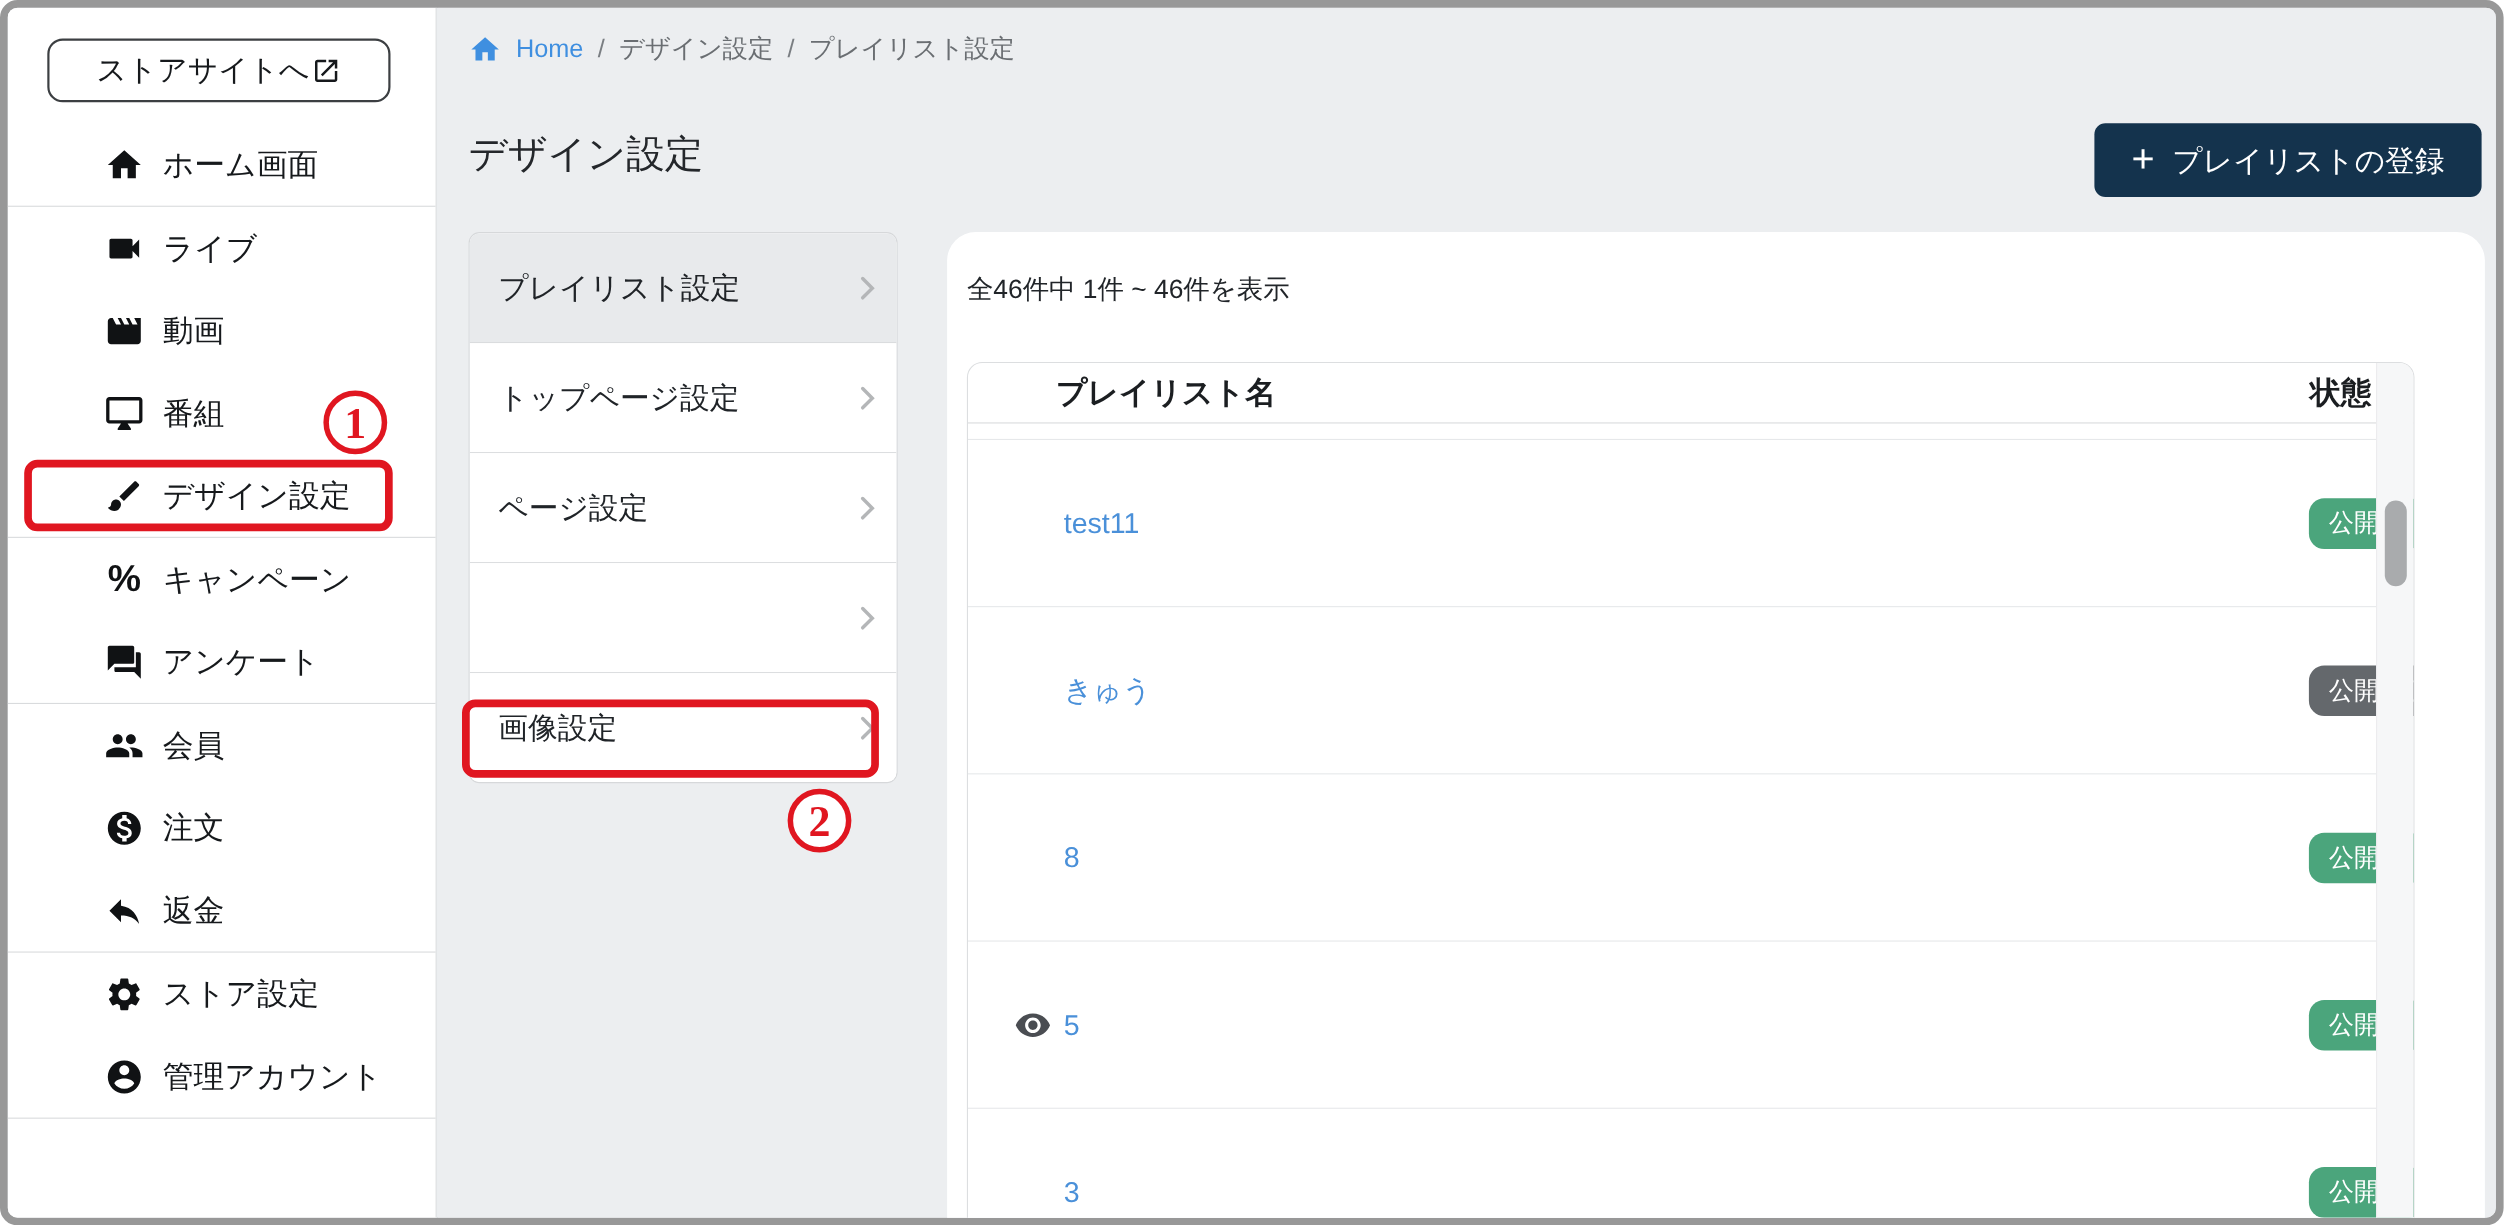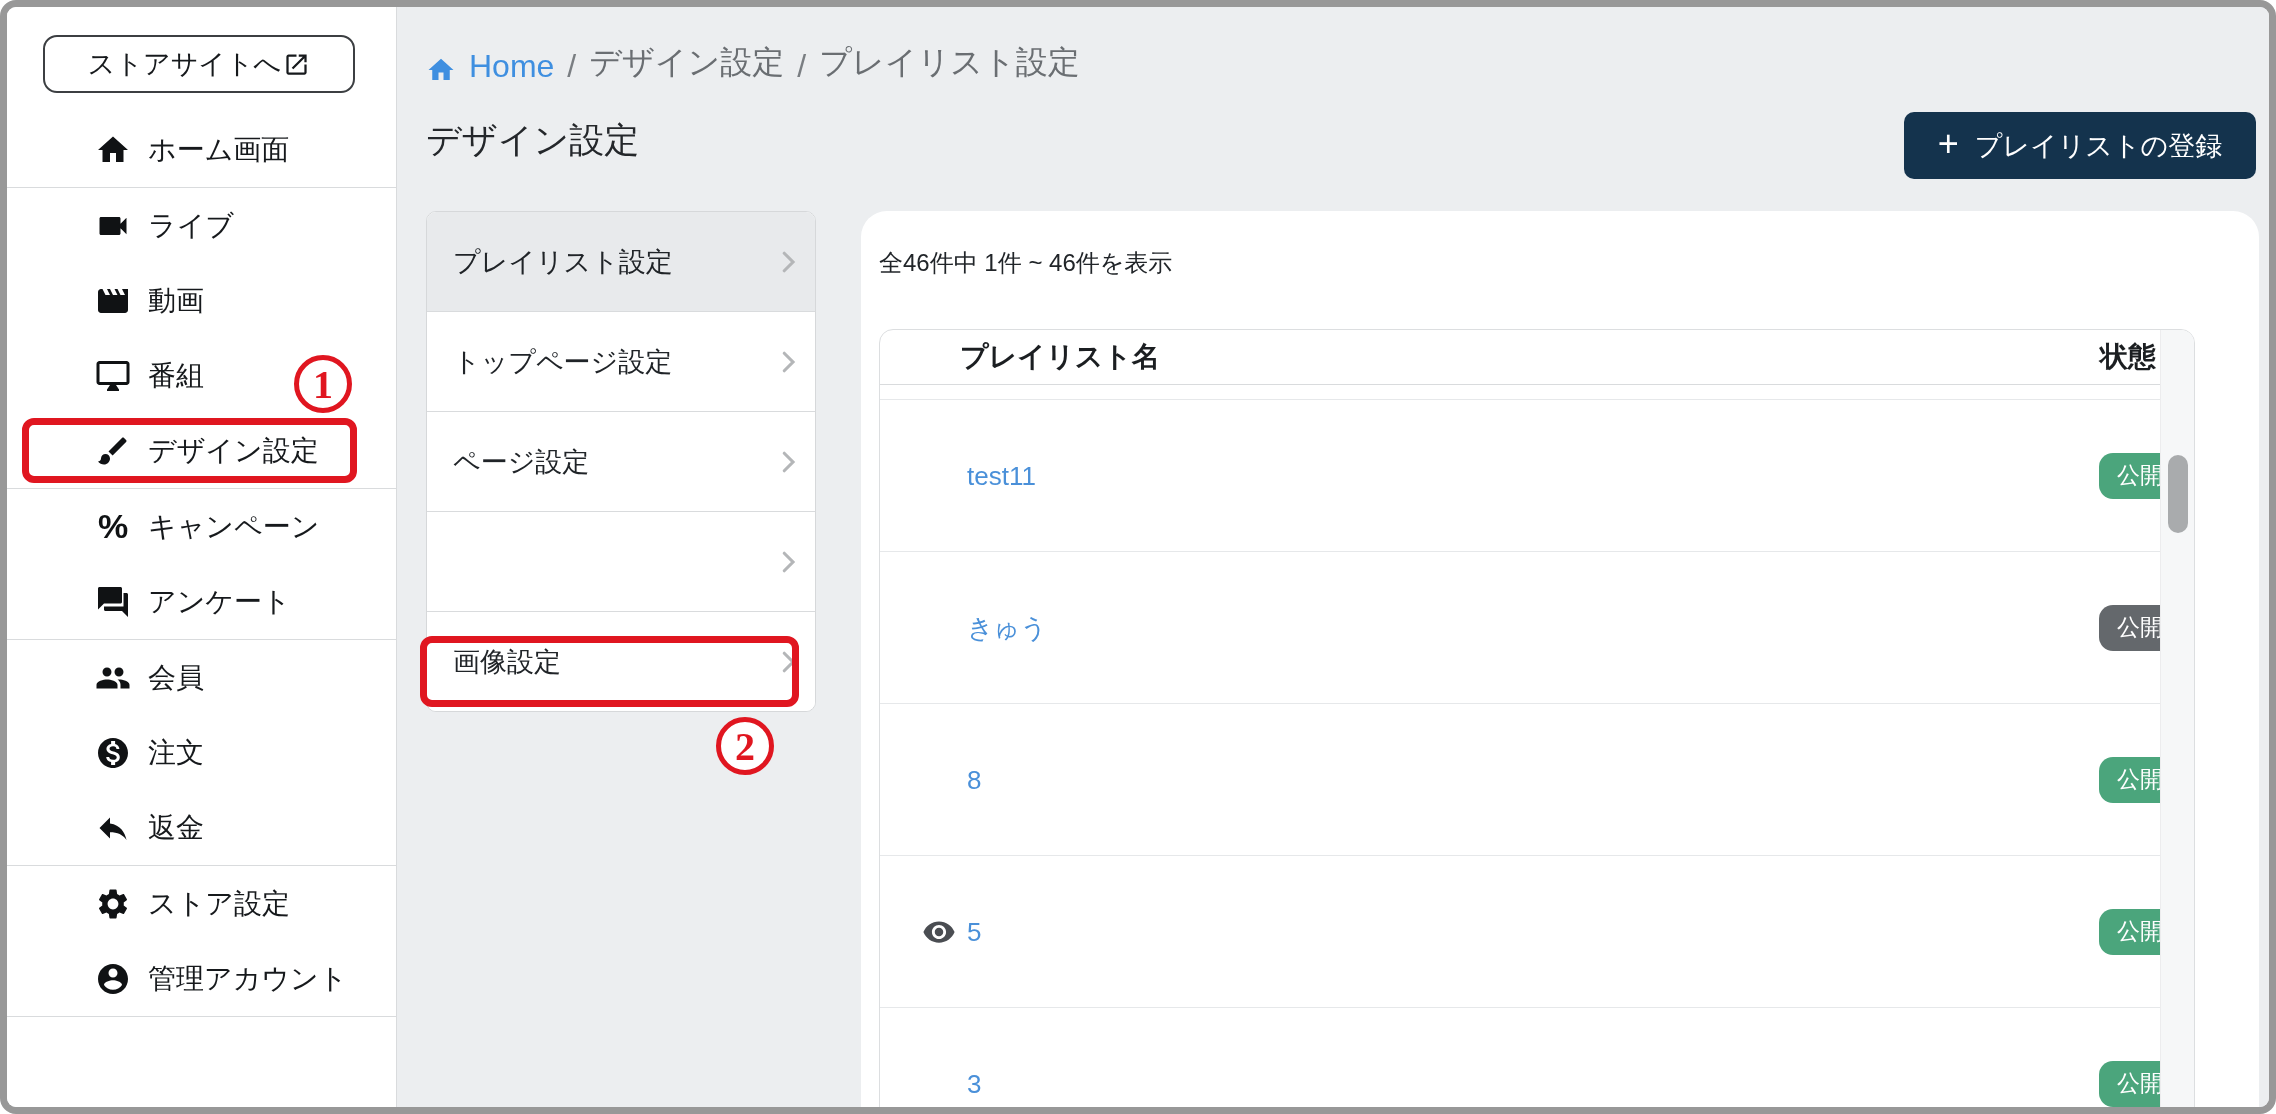--- a/index.html
+++ b/index.html
@@ -29,22 +29,22 @@
     z-index:6; pointer-events:none; }
   .anno-circle { position:absolute; width:58px; height:58px; border:5px solid #e01620;
     border-radius:50%; background:#ffffff; color:#e01620; font-weight:bold;
     font-size:40px; display:flex; align-items:center; justify-content:center; z-index:7;
     font-family:"Liberation Serif","DejaVu Serif",serif; }
   .box-1 { left:15px; top:411px; width:335px; height:65px; }
   .circ-1 { left:287px; top:348px; }
 
   
   .content { position:absolute; left:391px; top:0; right:0; bottom:0; background:#eceef0; }
-  .breadcrumb { position:absolute; left:28px; top:34px; display:flex; align-items:flex-end;
-    gap:13px; font-size:32px; }
+  .breadcrumb { position:absolute; left:28px; top:22px; display:flex; align-items:center;
+    gap:13px; font-size:23px; }
   .breadcrumb svg { width:30px; height:30px; fill:#3f8fe0; }
   .bc-home { color:#3f8fe0; cursor:pointer; }
   .bc-sep { color:#7a7e82; }
   .bc-item { color:#6a6e72; }
   .page-title { position:absolute; left:28px; top:110px; font-size:35px; font-weight:500; color:#24272b; }
 
   .register-btn { position:absolute; left:1506px; top:105px; width:352px; height:67px;
     background:#14334d; border-radius:10px; color:#ffffff; display:flex;
     align-items:center; justify-content:center; gap:16px; font-size:27px; cursor:pointer; }
   .register-btn .plus { font-size:36px; font-weight:300; margin-top:-3px; }

